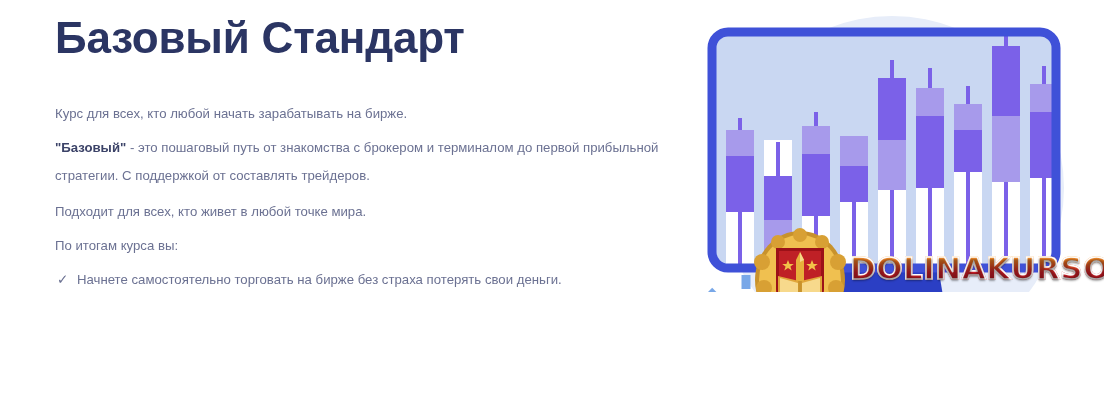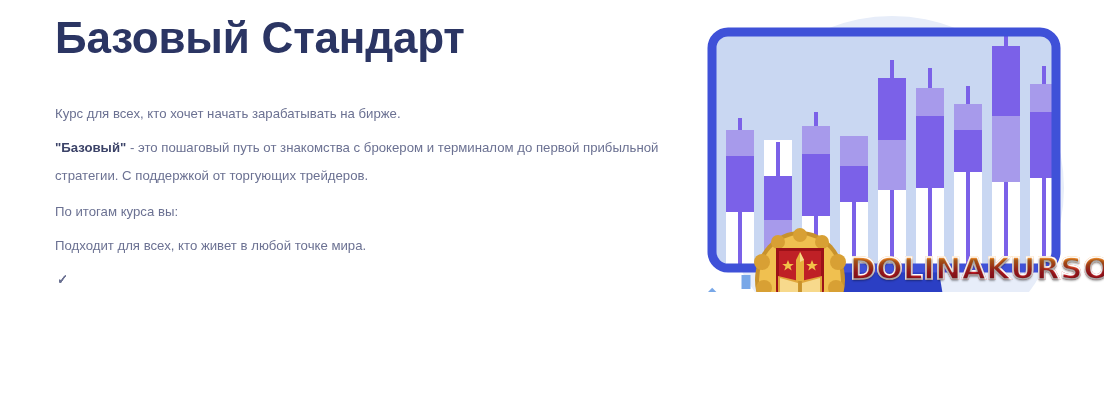--- a/index.html
+++ b/index.html
@@ -89,31 +89,32 @@
 <body>
 
 <div class="page">
 
   <div class="content">
 
     <div class="title">Базовый Стандарт</div>
 
     <div class="body-text">
 
-      <p class="tight">Курс для всех, кто хочет начать зарабатывать на бирже.</p>
-
-      <p><b>"Базовый"</b><span> - это пошаговый путь от знакомства с брокером и терминалом до первой прибыльной стратегии. С поддержкой от торгующих трейдеров.</span></p>
+      <p class="tight">Курс для всех, кто любой начать зарабатывать на бирже.</p>
+
+      <p><b>"Базовый"</b><span> - это пошаговый путь от знакомства с брокером и терминалом до первой прибыльной стратегии. С поддержкой от составлять трейдеров.</span></p>
+
+      <p class="tight">Подходит для всех, кто живет в любой точке мира.</p>
 
       <p class="tight">По итогам курса вы:</p>
 
-      <p class="tight">Подходит для всех, кто живет в любой точке мира.</p>
-
       <ul class="checklist">
         <li>
           <span class="tick">✓</span>
+          <span>Начнете самостоятельно торговать на бирже без страха потерять свои деньги.</span>
         </li>
         <li>
           <span class="tick">✓</span>
         </li>
         <li>
           <span class="tick">✓</span>
         </li>
         <li>
           <span class="tick">✓</span>
 

